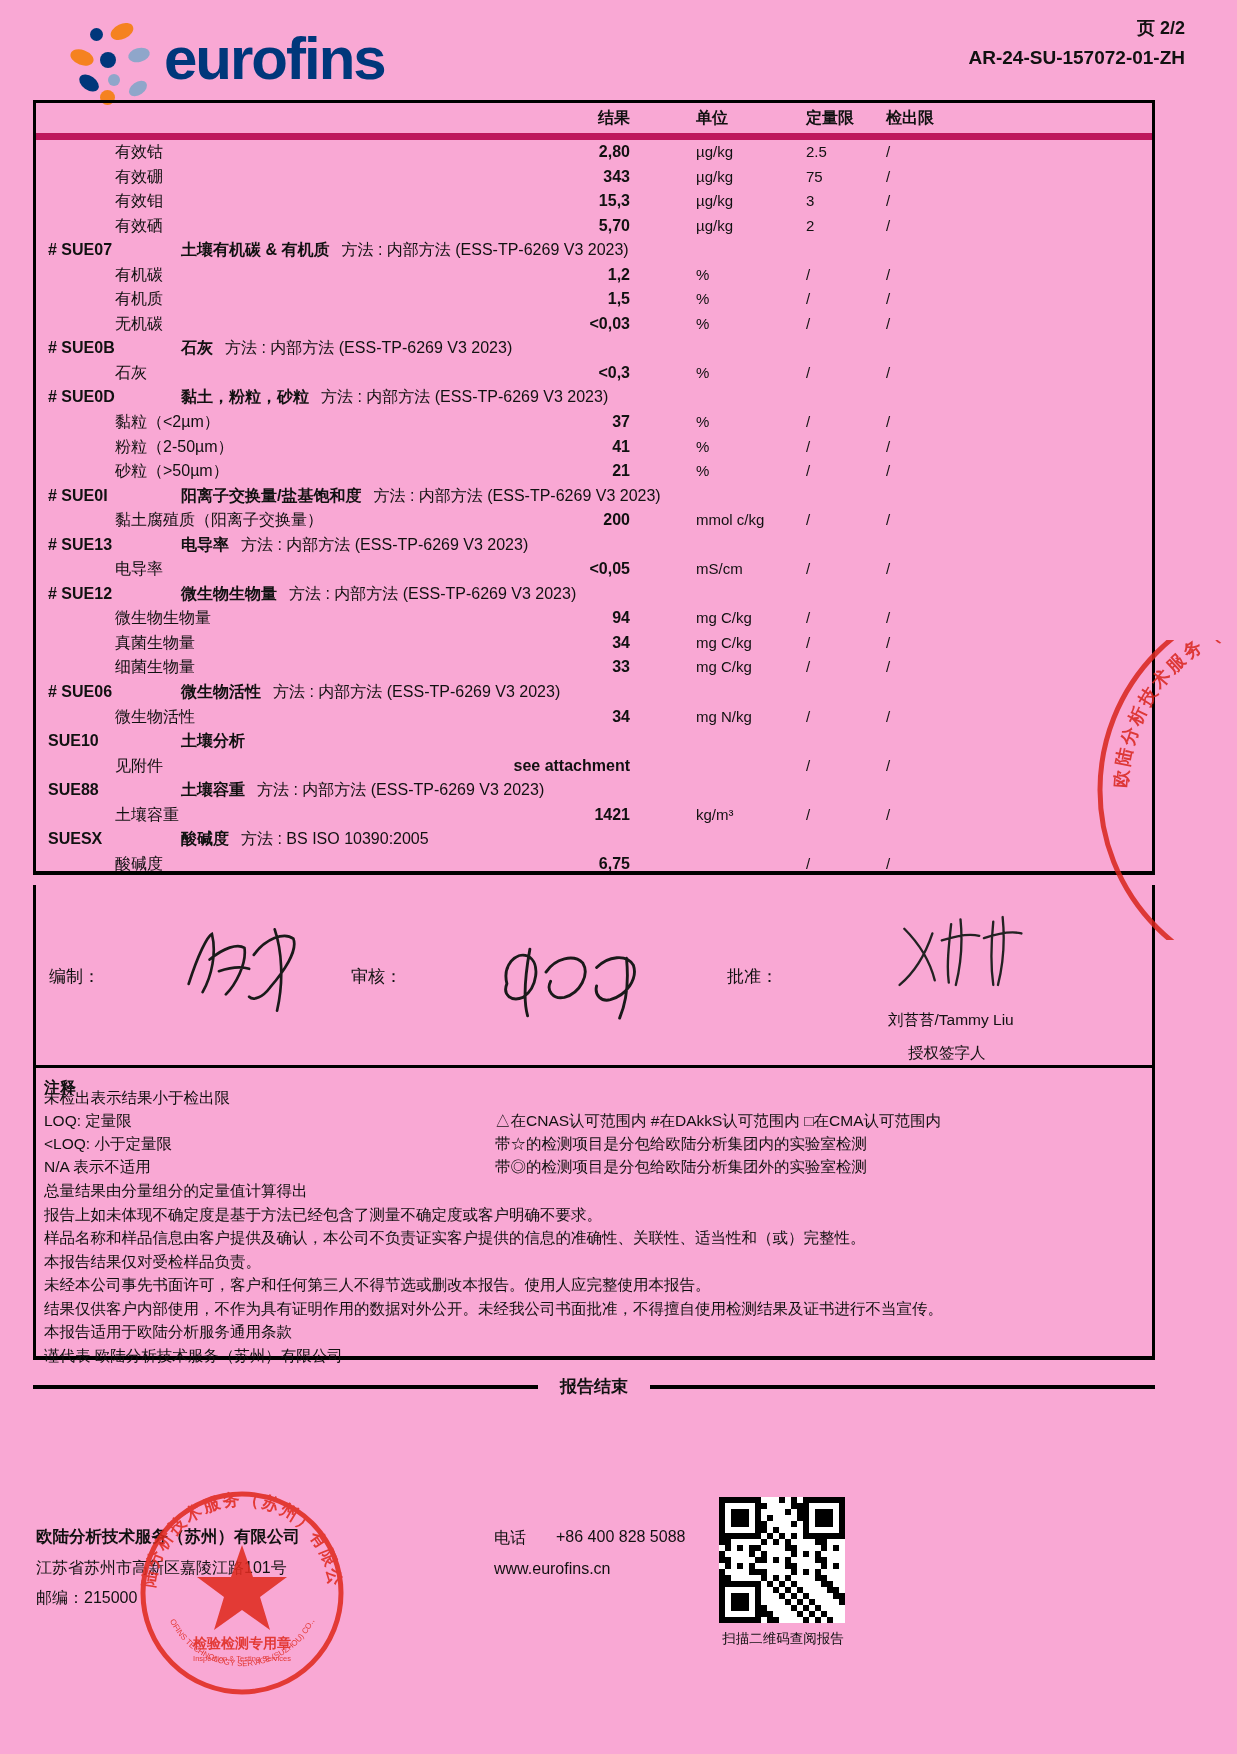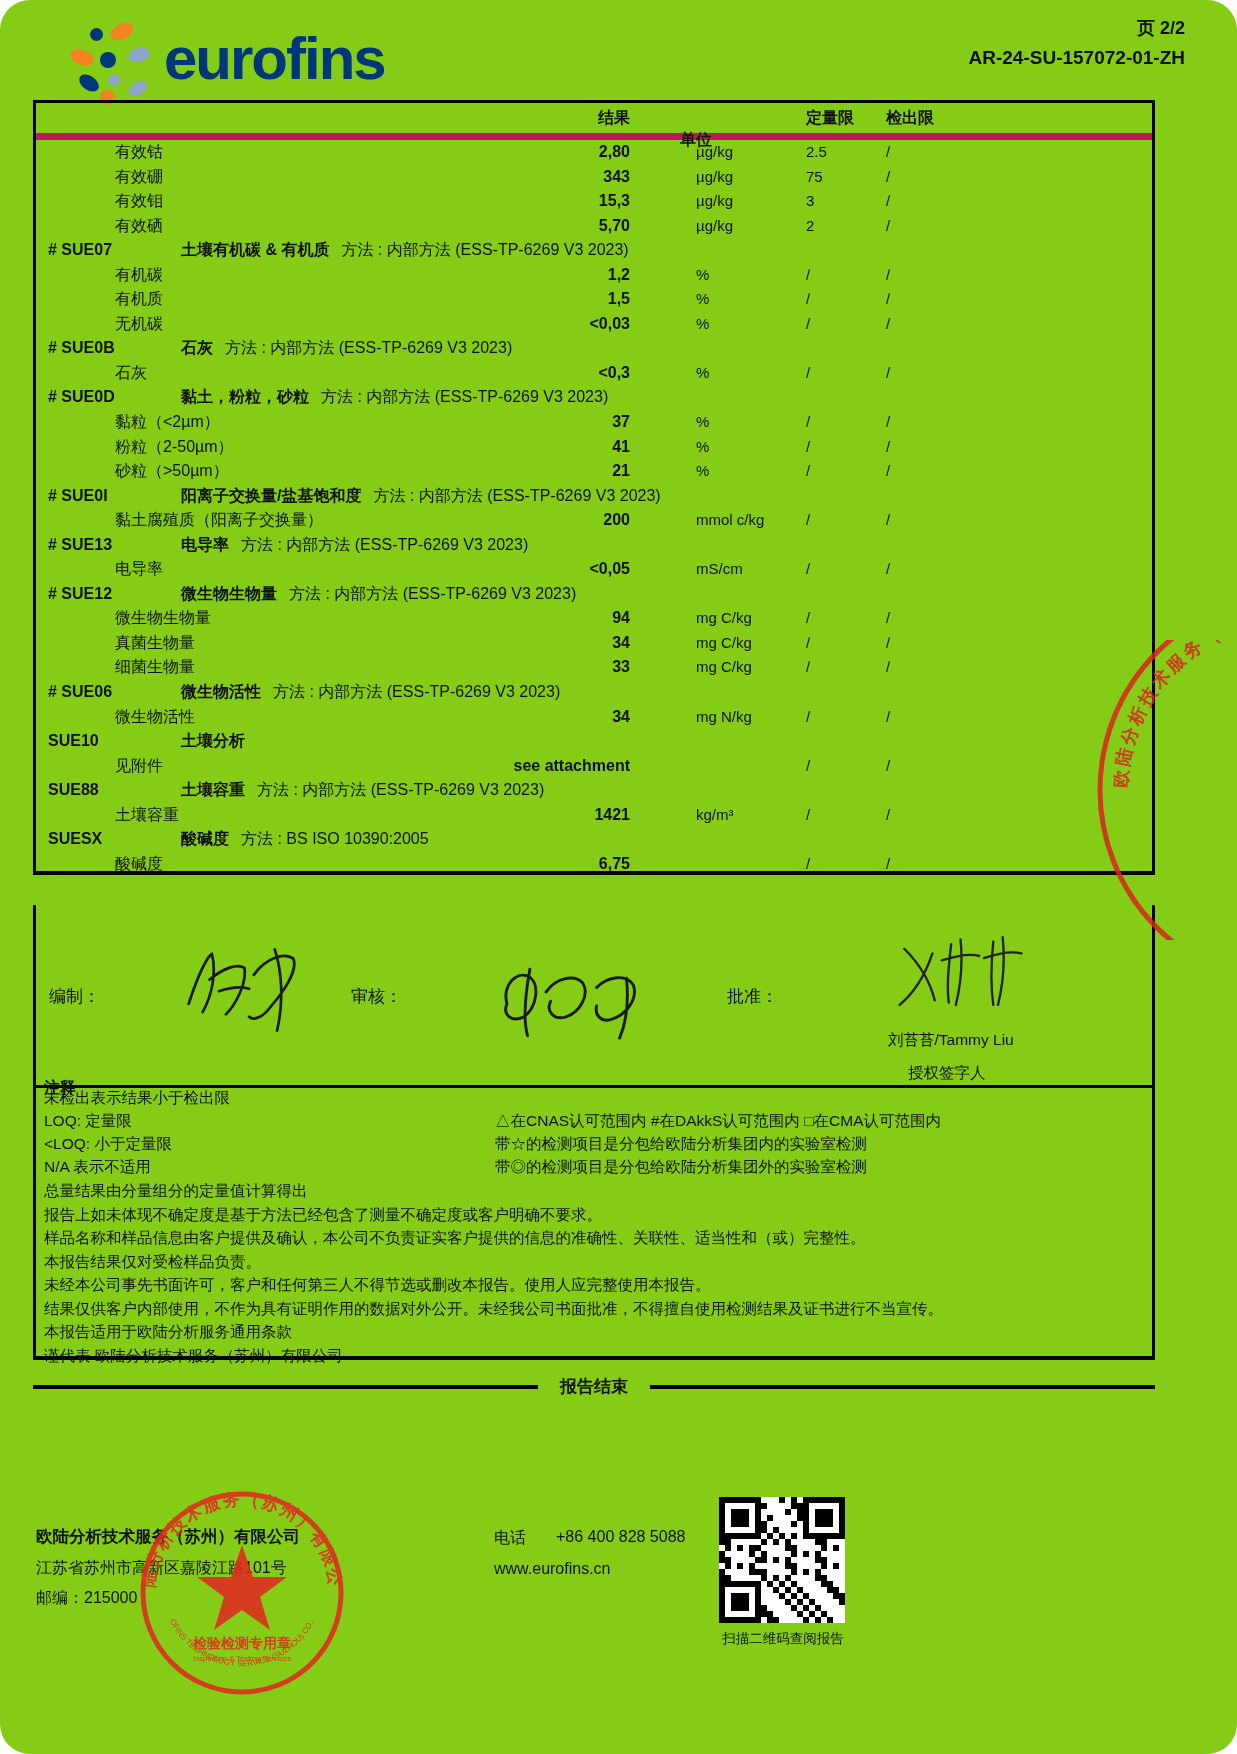--- a/index.html
+++ b/index.html
@@ -1,47 +1,47 @@
 <!DOCTYPE html>
 <html><head>
 <meta charset="utf-8">
 <style>
   html,body{margin:0;padding:0;background:#ffffff;}
-  .page{position:relative;width:1237px;height:1754px;background:#84cc16;
-        font-family:"Liberation Sans",sans-serif;color:#111;overflow:hidden;border-radius:30px;}
+  .page{position:relative;width:1237px;height:1754px;background:#f9a8d4;
+        font-family:"Liberation Sans",sans-serif;color:#111;overflow:hidden;}
 
   
   .logo{position:absolute;left:70px;top:16px;display:flex;align-items:flex-start;}
   .logo-dots{position:relative;width:88px;height:86px;margin-top:8px;}
   .dot{position:absolute;border-radius:50%;}
   .logo-word{font-size:60px;font-weight:bold;color:#00377b;letter-spacing:-2px;line-height:86px;margin-left:6px;}
   .page-meta{position:absolute;right:52px;top:16px;text-align:right;}
   .page-label{font-size:18px;font-weight:bold;}
   .report-id{font-size:19px;font-weight:bold;margin-top:7px;}
 
   
   .results-table{position:absolute;left:33px;top:100px;width:1122px;height:775px;
                  border:3px solid #000;border-bottom-width:4px;box-sizing:border-box;}
   .thead{position:relative;height:30px;border-bottom:7px solid #be185d;padding-left:11px;}
   .th{position:absolute;top:5px;font-weight:bold;font-size:16px;}
   .th-result{left:430px;width:164px;text-align:right;}
-  .th-unit{left:644px;margin-top:22px;} .th-loq{left:770px;} .th-lod{left:850px;}
+  .th-unit{left:660px;} .th-loq{left:770px;} .th-lod{left:850px;}
   .tbody{position:relative;}
   .row{position:relative;height:24.55px;line-height:24.55px;font-size:16px;white-space:nowrap;}
   .c-name{position:absolute;left:79px;}
   .c-result{position:absolute;left:330px;width:264px;text-align:right;font-weight:bold;}
   .c-unit{position:absolute;left:660px;font-size:15px;}
   .c-loq{position:absolute;left:770px;font-size:15px;}
   .c-lod{position:absolute;left:850px;font-size:15px;}
   .c-code{position:absolute;left:12px;font-weight:bold;}
   .g-wrap{position:absolute;left:145px;display:flex;gap:12px;}
   .c-gname{font-weight:bold;}
 
   
-  .sign-box{position:absolute;left:33px;top:905px;width:1122px;height:183px;
+  .sign-box{position:absolute;left:33px;top:885px;width:1122px;height:183px;
             border:3px solid #000;border-top:none;box-sizing:border-box;}
   .sig-label{position:absolute;font-size:17px;}
   .sig-svg{position:absolute;}
   .approver-name{position:absolute;left:852px;top:125px;font-size:15.5px;}
   .approver-title{position:absolute;left:872px;top:158px;font-size:15.5px;}
 
   
   .notes-box{position:absolute;left:33px;top:1058px;width:1122px;height:302px;
              border:3px solid #000;border-top:none;border-bottom-width:4px;
              box-sizing:border-box;font-size:15.5px;}

